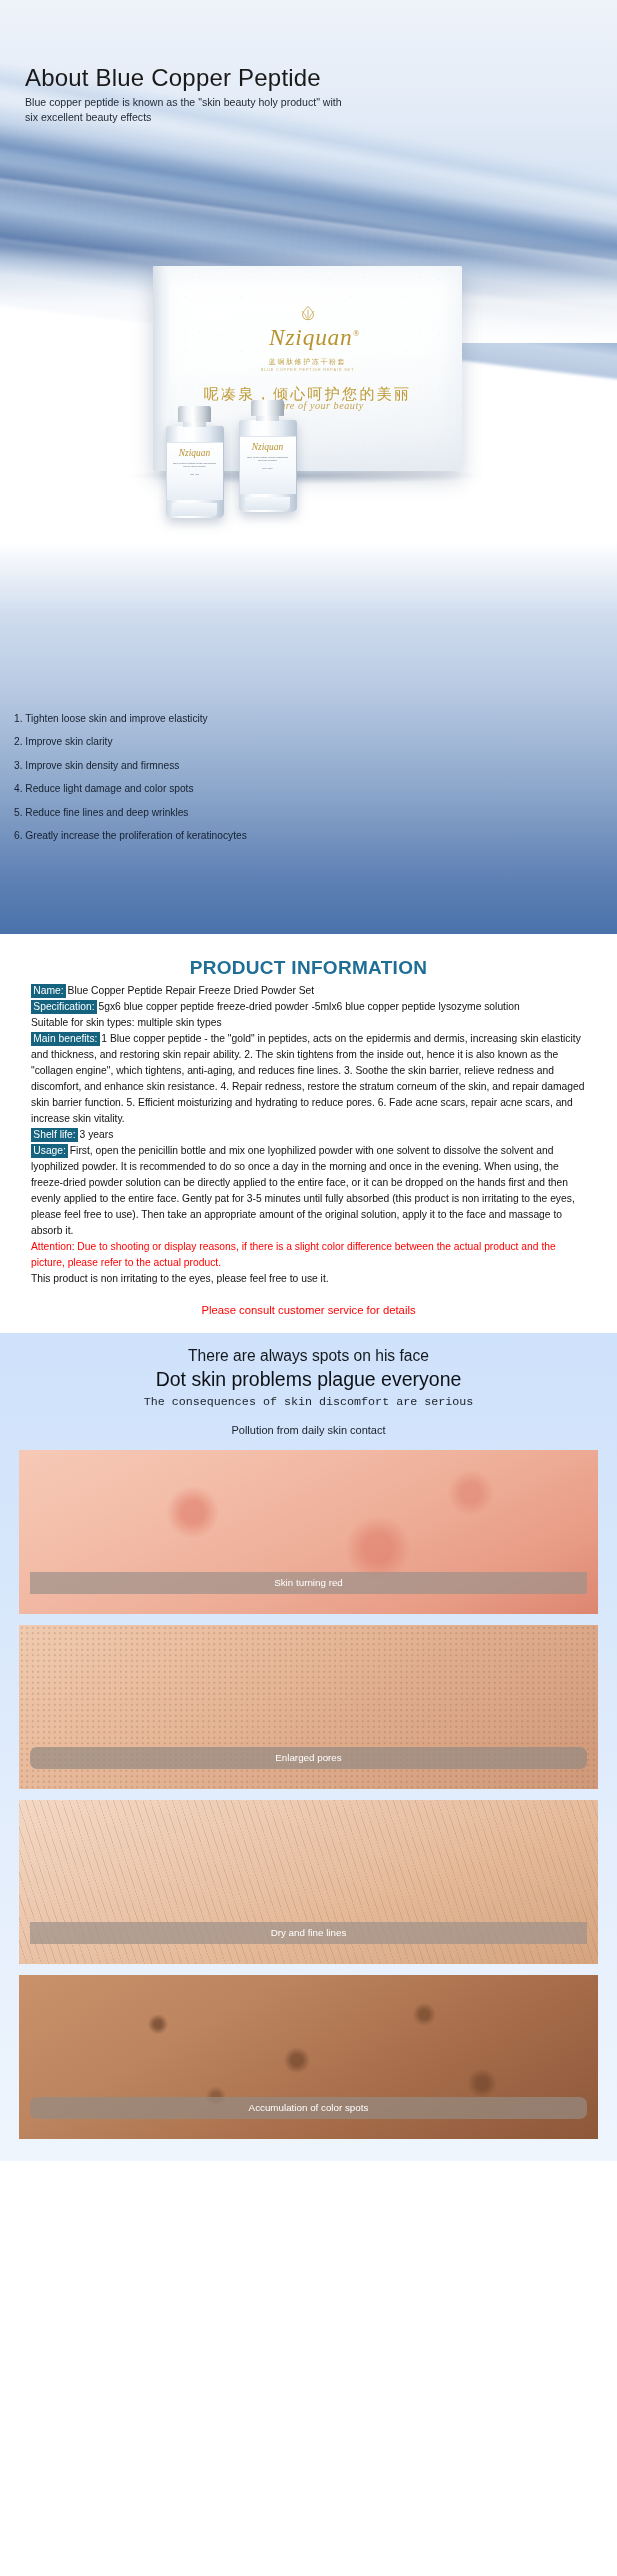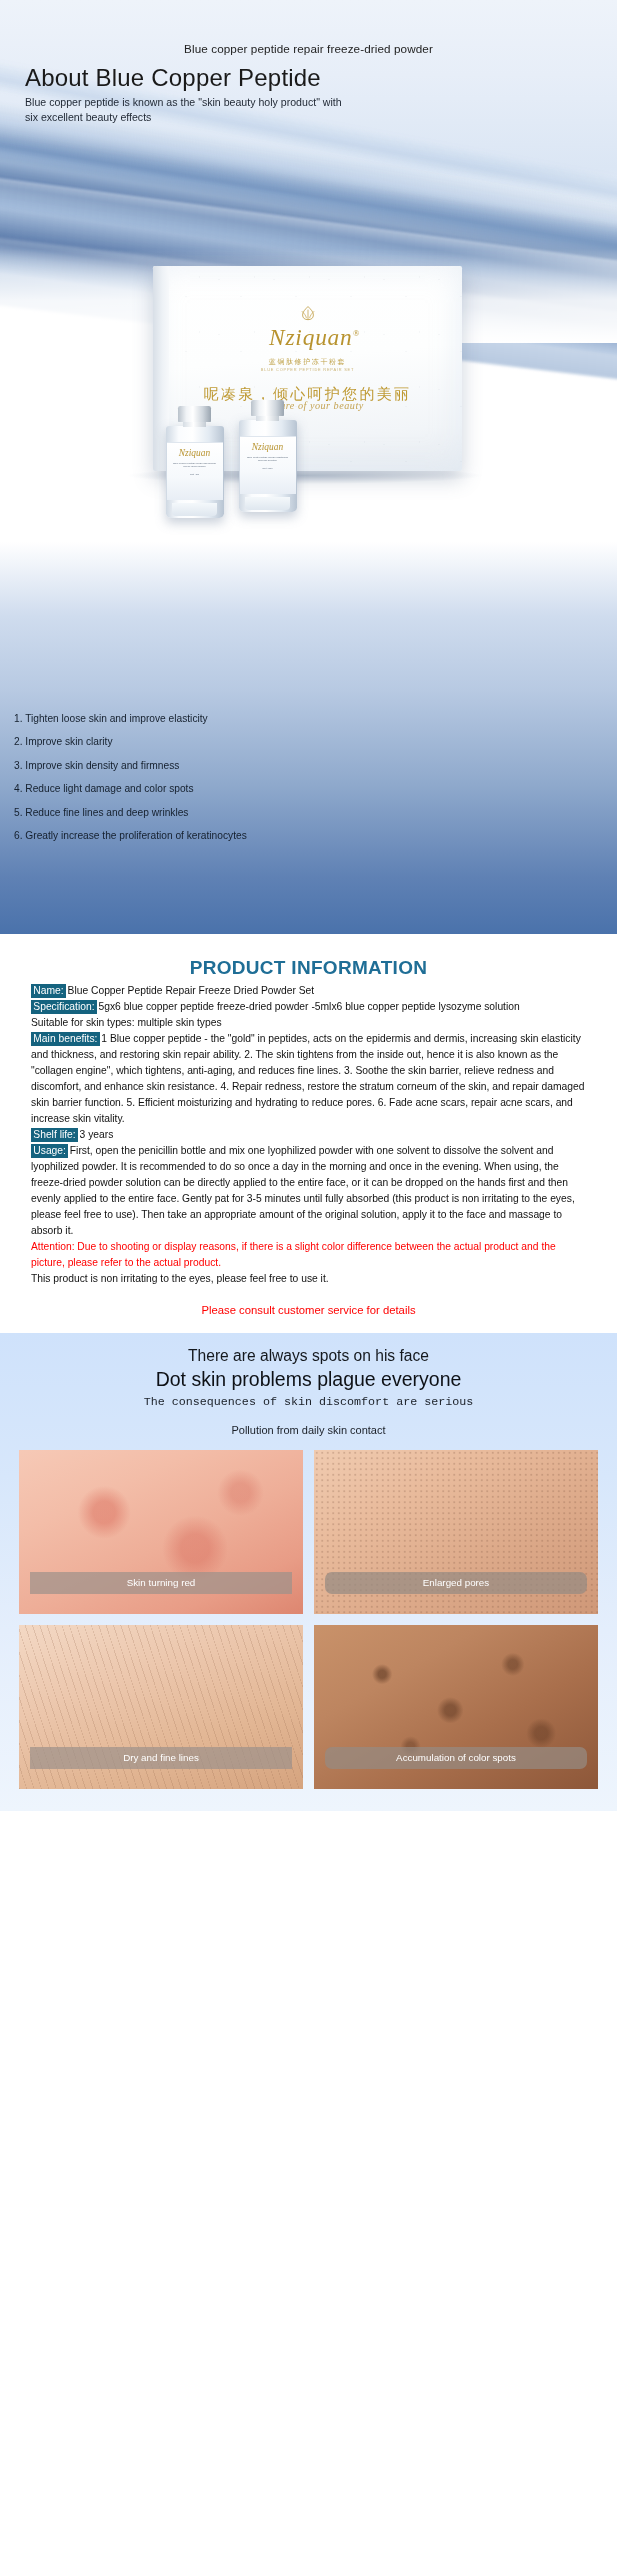--- a/index.html
+++ b/index.html
@@ -184,21 +184,21 @@
   .problems {
     width:617px; padding:14px 0 22px;
     background:linear-gradient(180deg,#cfe2fb 0%,#d7e7fb 30%,#e4eefc 62%,#eef5fd 100%);
   }
   .prob-h1 { text-align:center; font-size:15.6px; color:#14181d; }
   .prob-h2 { text-align:center; font-size:19.5px; color:#0e1116; margin-top:3.1px; }
   .prob-h3 { text-align:center; font-size:11.7px; color:#1b2028; margin-top:3.1px;font-family:Liberation Mono, monospace; }
   .prob-h4 { text-align:center; font-size:11px; color:#1b2028; margin-top:15.6px; }
 
   .grid {
-    display:grid; grid-template-columns:1fr 1fr; gap:11px;
+    display:grid; grid-template-columns:1fr; gap:11px;
     padding:14px 19px 0;
   }
   .cell { position:relative; height:164px; overflow:hidden; }
   .cell .skin { position:absolute; inset:0; }
   .s-red  { background:linear-gradient(155deg,#f6c9b6 0%,#f3bda8 28%,#eeae98 55%,#e89c86 80%,#dd8670 100%); }
   .s-red::after {
     content:""; position:absolute; inset:0;
     background:
       radial-gradient(circle at 30% 38%, rgba(214,96,80,.42) 0 11px, transparent 26.6px),
       radial-gradient(circle at 62% 60%, rgba(210,90,76,.34) 0 14px, transparent 33px),
@@ -239,21 +239,20 @@
 <div class="page">
 
   <section class="hero">
     <div class="wave w5"></div>
     <div class="wave w1"></div>
     <div class="wave w2"></div>
     <div class="wave w3"></div>
     <div class="wave w4"></div>
     <div class="hero-fade"></div>
 
-    <div class="hero-sub">Blue copper peptide repair freeze-dried powder</div>
     <h1 class="hero-title">About Blue Copper Peptide</h1>
     <p class="hero-desc">Blue copper peptide is known as the "skin beauty holy product" with six excellent beauty effects</p>
 
     <div class="photo">
       <div class="box-shadow-el"></div>
       <div class="box">
         <div class="box-watermark"></div>
         <svg class="leaf" viewBox="0 0 26 22">
           <path d="M13 2 C9 6 6 9 6 13 C6 17 9 19 13 19 C17 19 20 17 20 13 C20 9 17 6 13 2 Z" fill="none" stroke="#c2a04a" stroke-width="1.1"></path>
           <path d="M13 19 L13 6" stroke="#c2a04a" stroke-width="1"></path>

